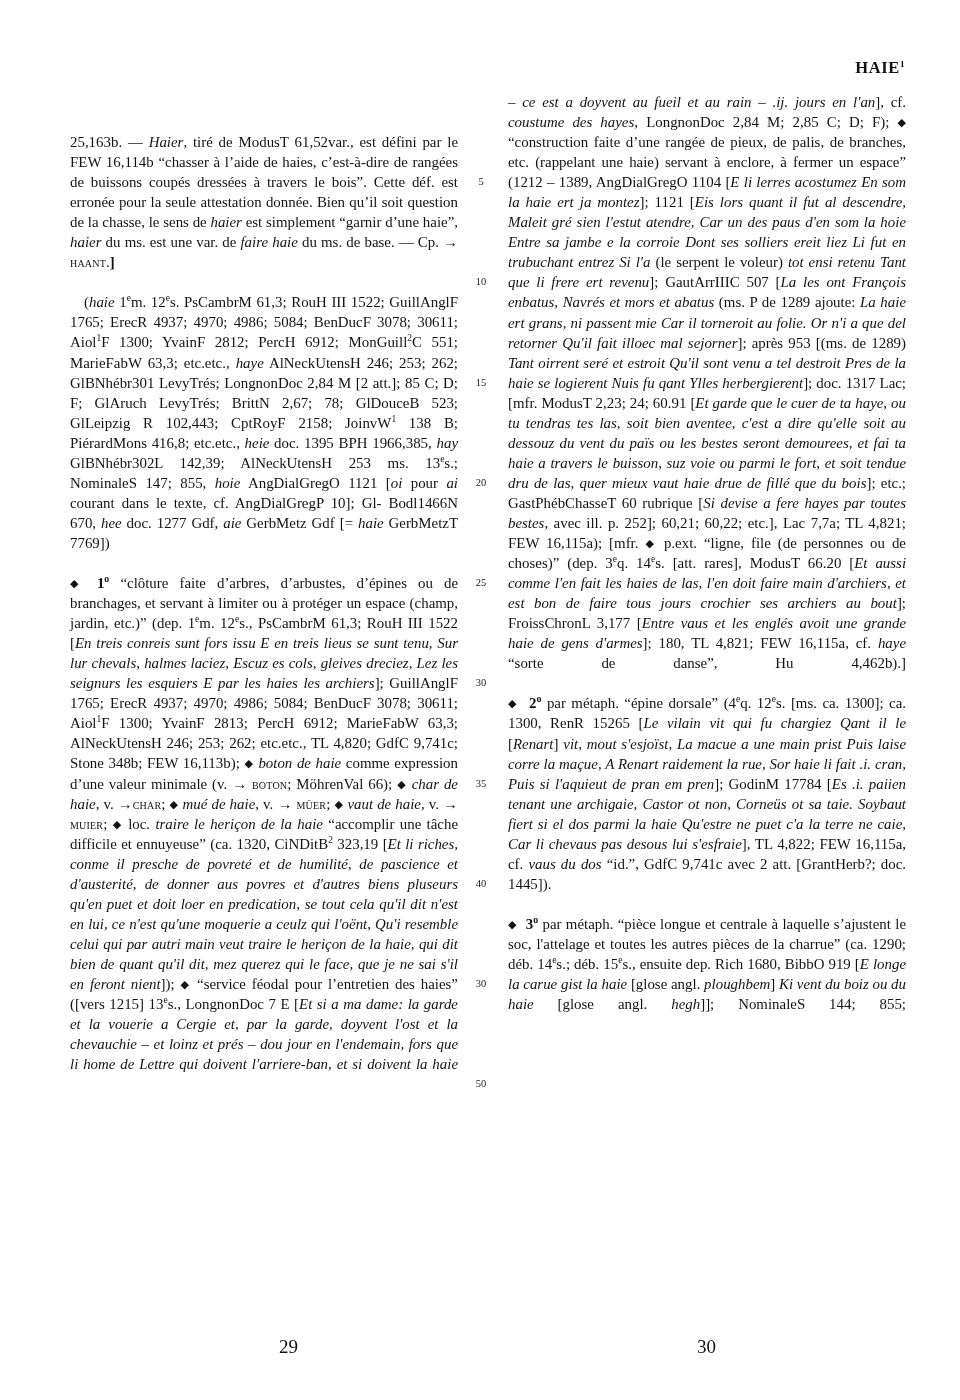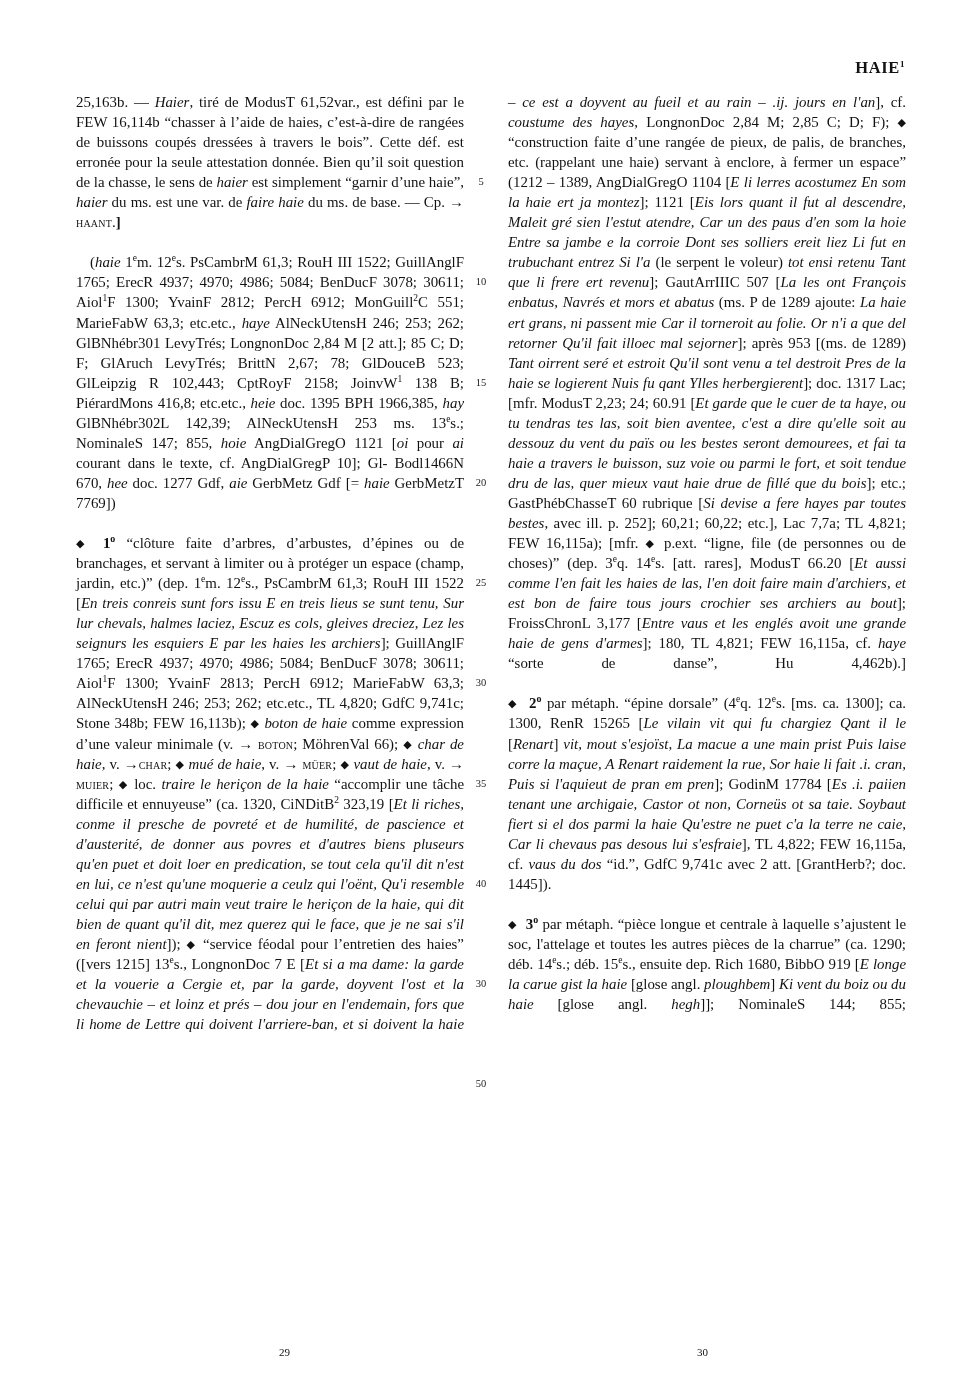--- a/index.html
+++ b/index.html
@@ -40,21 +40,21 @@
   .col {
     position: absolute;
     top: 92px;
     width: 388px;
     font-size: 14.9px;
     line-height: 20.05px;
     text-align: justify;
     text-justify: inter-word;
     hyphens: none;
   }
-  .col-left  { left: 76px; }
+  .col-left  { left: 70px; margin-top: 40px; }
   .col-right { left: 508px; width: 398px; }
 
   .col p {
     margin: 0;
     text-indent: 0;
   }
   .col p.indent { text-indent: 14px; }
   .col p:last-child { text-align: justify; }
 
   
@@ -99,21 +99,21 @@
   .linenums span {
     display: block;
     height: 20.05px;
   }
   .linenums span.blank { visibility: hidden; }
 
   
   .folio {
     position: absolute;
     bottom: 42px;
-    font-size: 11px;
+    font-size: 19px;
   }
   .folio-left  { left: 279px; }
   .folio-right { left: 697px; }
 </style>
 </head>
 <body>
 
 <div class="page">
 
   <div class="running-head"><span>HAIE</span><sup>1</sup></div>

